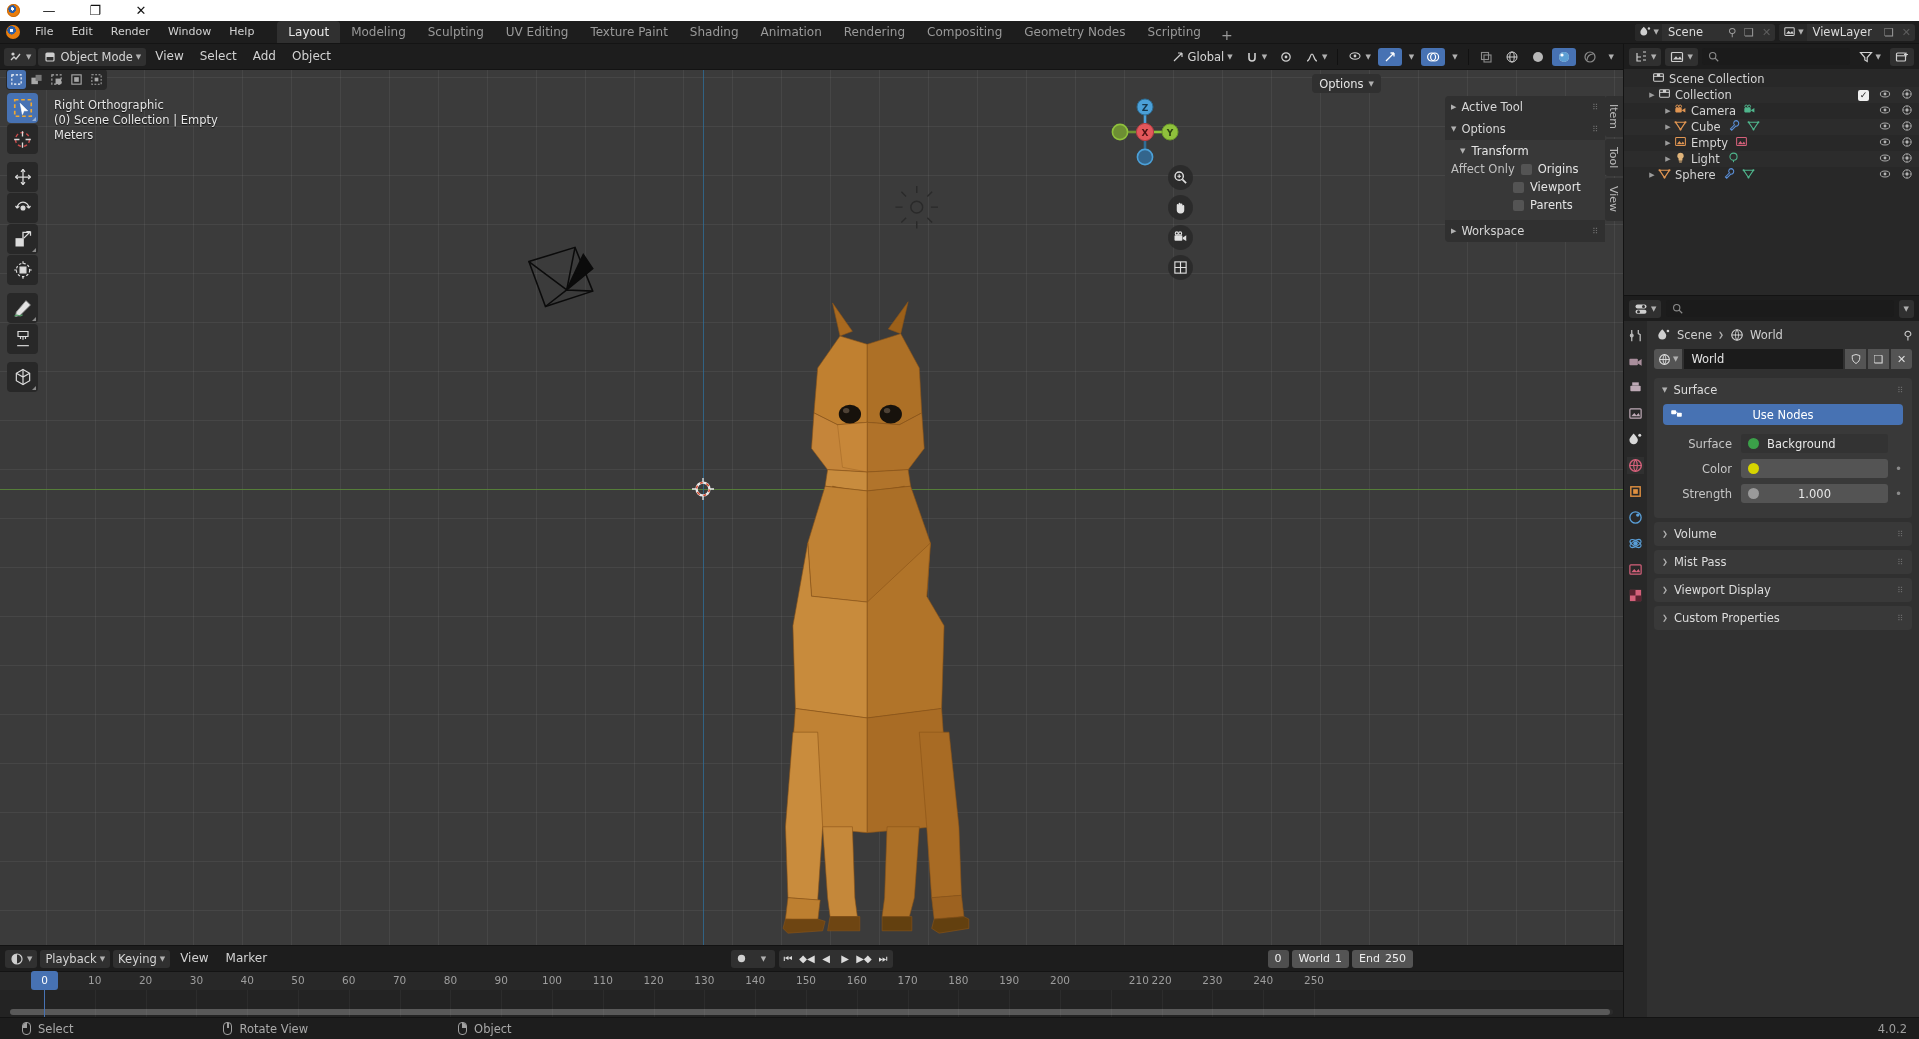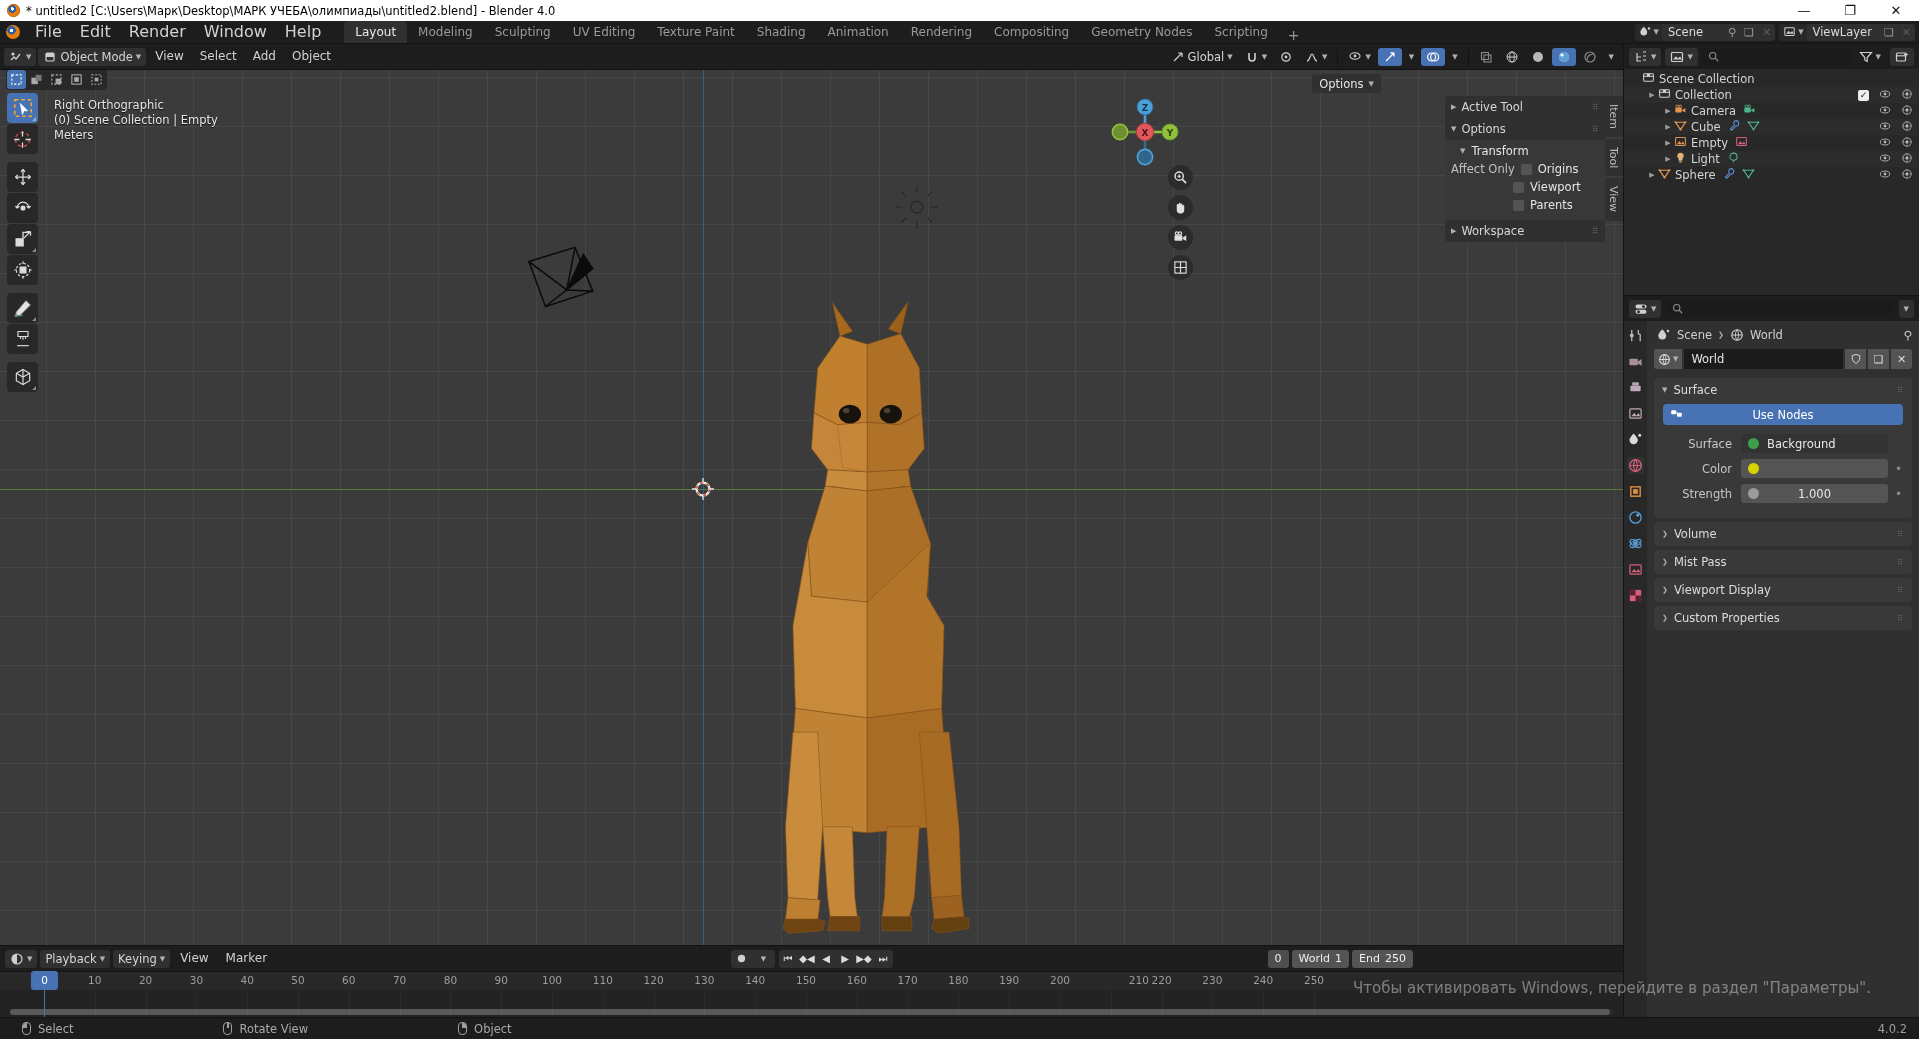--- a/index.html
+++ b/index.html
@@ -22,21 +22,21 @@
   .tb-btns { display:flex; height:100%; }
   .tb-btn { width:46px; display:flex; align-items:center; justify-content:center; font-size:13px; color:#111;}
 
   
   .topbar { flex:0 0 22px; background:#1d1d1d; display:flex; align-items:stretch; position:relative;
             border-bottom:1px solid #141414; }
   .bl-logo { width:26px; display:flex; align-items:center; justify-content:center; }
   .bl-logo i { width:14px; height:14px; border-radius:50%;
             background:radial-gradient(circle at 40% 38%, #fff 0 14%, #2b5fa8 15% 34%, #e87d0d 36% 100%); display:block;}
   .menu { display:flex; align-items:center; gap:0; }
-  .menu .mi { padding:0 9px; line-height:22px; color:#d2d2d2; font-size:16px; cursor:default; }
+  .menu .mi { padding:0 9px; line-height:22px; color:#d2d2d2; font-size:11px; cursor:default; }
   .ws-tabs { display:flex; align-items:flex-end; margin-left:14px; }
   .ws { padding:0 11px; line-height:20px; height:22px; display:flex; align-items:center;
         color:#9a9a9a; font-size:12px; border-radius:4px 4px 0 0;}
   .ws.active { background:#303030; color:#e8e8e8; }
   .ws-add { padding:0 9px; color:#9a9a9a; display:flex; align-items:center; font-size:14px;}
   .topbar-right { margin-left:auto; display:flex; align-items:center; gap:4px; padding-right:4px;}
   .pill { display:flex; align-items:center; height:17px; background:#303030; border-radius:3px; overflow:hidden;}
   .pill .dd { display:flex; align-items:center; gap:2px; padding:0 3px 0 4px; background:#282828; height:100%;}
   .pill .val { padding:0 8px 0 6px; font-size:11.5px; color:#dcdcdc; min-width:62px; }
   .pill .ico { padding:0 4px; color:#9b9b9b; font-size:11px; height:100%; display:flex; align-items:center;}
@@ -203,21 +203,20 @@
 </style>
 </head>
 <body>
 
 <div class="app">
 
   <div class="titlebar">
     <div class="tb-icon">
         <i class="tb-logo"></i>
       </div>
-    <div class="tb-title">* untitled2 [C:\Users\Марк\Desktop\МАРК УЧЕБА\олимпиады\untitled2.blend] - Blender 4.0</div>
     <div class="tb-btns">
       <div class="tb-btn">—</div>
       <div class="tb-btn">❐</div>
       <div class="tb-btn close">✕</div>
     </div>
   </div>
 
   <div class="topbar">
     <div class="bl-logo">
         <i></i>
@@ -828,21 +827,21 @@
           </div>
           <div class="vh-btn">
             <svg class="gly" viewBox="0 0 14 14">
                 <rect x="1.5" y="3" width="9" height="8" rx="1" fill="none" stroke="#cfcfcf" stroke-width="1.2"></rect>
                 <path d="M1.5 5.8h9" stroke="#cfcfcf" stroke-width="1.1"></path>
                 <path d="M11 2.5v4M9 4.5h4" stroke="#cfcfcf" stroke-width="1.2"></path>
               </svg>
           </div>
         </div>
         <div class="ol-body" id="ol-body">
-            <div class="ol-row" style="padding-left: 6px;">
+            <div class="ol-row" style="padding-left: 16px;">
               <span class="tri"></span>
               <span><svg width="13" height="13" viewBox="0 0 16 16">
                   <rect x="2" y="3.5" width="12" height="9" rx="1" fill="none" stroke="#cfcfcf" stroke-width="1.3"></rect>
                   <path d="M2 6.6h12" stroke="#cfcfcf" stroke-width="1.2"></path>
                   <rect x="6" y="3.5" width="4" height="3.1" fill="#cfcfcf"></rect>
                 </svg></span>
               <span class="nm">Scene Collection</span>
               <span class="right"></span>
             </div>
             <div class="ol-row" style="padding-left: 22px;">
@@ -1221,14 +1220,13 @@
       <span class="mouse m"></span>
       <span>Rotate View</span>
     </div>
     <div class="sb-item" style="padding-left:150px">
       <span class="mouse r"></span>
       <span>Object</span>
     </div>
     <div class="sb-right">4.0.2</div>
   </div>
 
-  <div class="wm wm2">Чтобы активировать Windows, перейдите в раздел "Параметры".</div>
 </div>
 
 </body></html>

